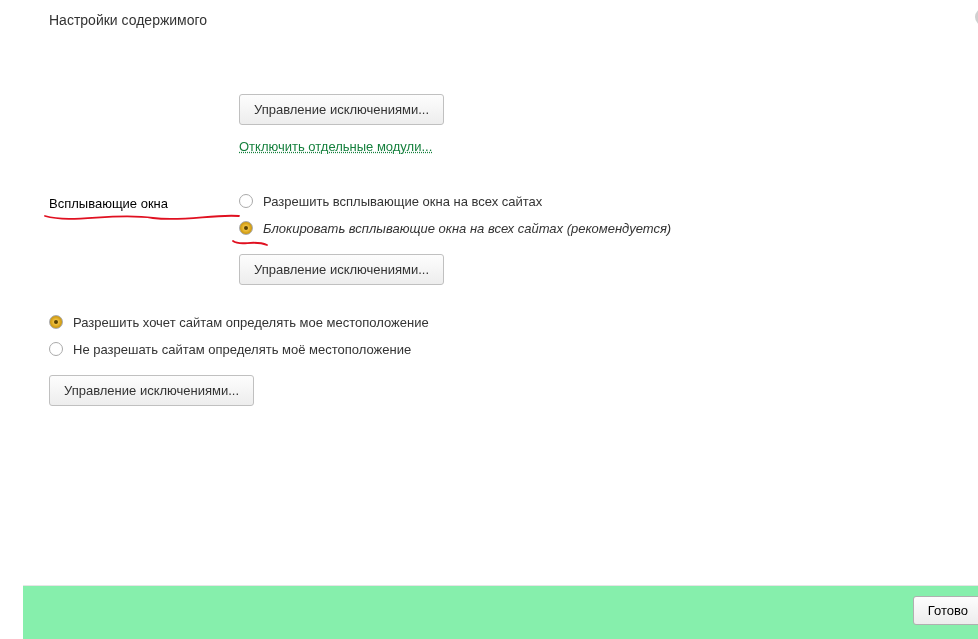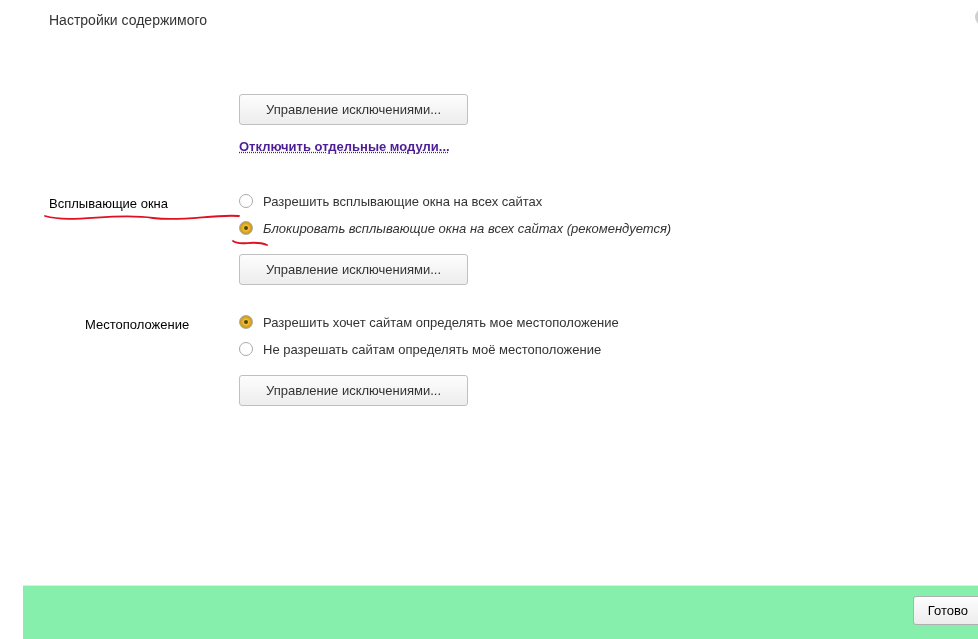--- a/index.html
+++ b/index.html
@@ -93,37 +93,36 @@
       width: 4px;
       height: 4px;
       background: #5a4200;
       border-radius: 50%;
     }
     .radio-label {
       color: #333;
     }
     .btn {
       display: inline-block;
-      padding: 7px 26px;
+      padding: 7px 14px;
       border: 1px solid #c0c0c0;
       border-radius: 3px;
       background: linear-gradient(to bottom, #fdfdfd, #ededed);
       color: #333;
       font-size: 13px;
       cursor: pointer;
       margin-top: 6px;
       font-family: inherit;
     }
     .link {
       display: inline-block;
-      color: #4c1d95;
+      color: #15803d;
       text-decoration: underline dotted;
       margin-top: 14px;
       cursor: pointer;
-      font-weight: bold;
     }
     .footer {
       position: absolute;
       bottom: 0;
       left: 0;
       right: 0;
       padding: 10px 18px 14px;
       border-top: 1px solid #e5e5e5;
       display: flex;
       justify-content: flex-end;
@@ -217,21 +216,20 @@
             <span class="radio-label">Блокировать всплывающие окна на всех сайтах (рекомендуется)</span>
             <svg class="annotation-underline" style="left:-8px; top:16px;" width="40" height="14" viewBox="0 0 40 14">
               <path d="M 2 4 C 10 10, 22 2, 36 8" stroke="#e01020" stroke-width="1.8" fill="none" stroke-linecap="round"></path>
             </svg>
           </div>
           <button class="btn">Управление исключениями...</button>
         </div>
       </div>
 
       <div class="section">
-        <div class="section-label" style="padding-left:36px;">Местоположение</div>
         <div class="section-body">
           <div class="radio-row">
             <span class="radio-circle checked"></span>
             <span class="radio-label">Разрешить хочет сайтам определять мое местоположение</span>
           </div>
           <div class="radio-row">
             <span class="radio-circle"></span>
             <span class="radio-label">Не разрешать сайтам определять моё местоположение</span>
           </div>
           <button class="btn">Управление исключениями...</button>

